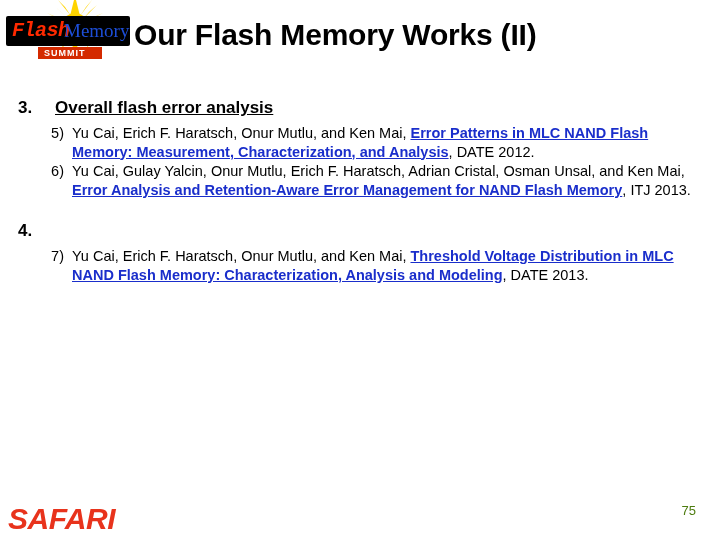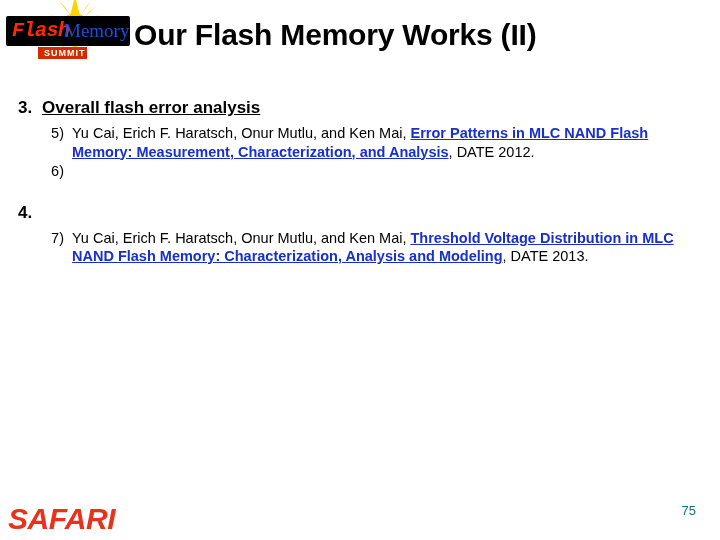--- a/index.html
+++ b/index.html
@@ -61,21 +61,21 @@
   }
   .logo-summit {
     position: absolute;
     left: 34px;
     top: 45px;
     background: #d42a00;
     color: #ffffff;
     font-size: 9px;
     font-weight: bold;
     letter-spacing: 1px;
-    padding: 1px 1px 1px 6px;
+    padding: 1px 16px 1px 6px;
   }
 
   
   .slide-title {
     position: absolute;
     left: 134px;
     top: 18px;
     width: 570px;
     text-align: left;
     font-size: 30px;
@@ -104,20 +104,21 @@
     color: #000000;
     padding-left: 18px;
     margin-top: 10px;
   }
   .section-heading .num {
     width: 24px;
     flex: 0 0 24px;
   }
   .section-heading .txt {
     text-decoration: underline;
+    margin-left: 13px;
   }
 
   .ref-list {
     margin-top: 6px;
   }
   .ref-item {
     display: flex;
     align-items: flex-start;
     font-size: 14.5px;
     line-height: 1.28;
@@ -149,21 +150,21 @@
     font-style: italic;
     font-size: 30px;
     color: #e8331c;
     letter-spacing: -0.5px;
   }
   .page-number {
     position: absolute;
     right: 24px;
     bottom: 22px;
     font-size: 13px;
-    color: #0f766e;
+    color: #4d7c0f;
   }
 </style>
 </head>
 <body>
 
 <div class="logo">
   <svg class="logo-sun" viewBox="0 0 66 60">
     <g transform="translate(33,28)">
       <g fill="#ffd400">
         <polygon points="0,-30 5,-10 -5,-10"></polygon>
@@ -202,20 +203,21 @@
       <span class="num">3.</span>
       <span class="txt">Overall flash error analysis</span>
     </div>
     <div class="ref-list">
       <div class="ref-item">
         <span class="num">5)</span>
         <span class="body"><span>Yu Cai, Erich F. Haratsch, Onur Mutlu, and Ken Mai, </span><span class="ref-title">Error Patterns in MLC NAND Flash Memory: Measurement, Characterization, and Analysis</span><span>, DATE 2012.</span></span>
       </div>
       <div class="ref-item">
         <span class="num">6)</span>
+        <span class="body"><span>Yu Cai, Gulay Yalcin, Onur Mutlu, Erich F. Haratsch, Adrian Cristal, Osman Unsal, and Ken Mai, </span><span class="ref-title">Error Analysis and Retention-Aware Error Management for NAND Flash Memory</span><span>, ITJ 2013.</span></span>
       </div>
     </div>
   </div>
 
   <div class="section" style="margin-top:22px;">
     <div class="section-heading">
       <span class="num">4.</span>
     </div>
     <div class="ref-list">
       <div class="ref-item">

